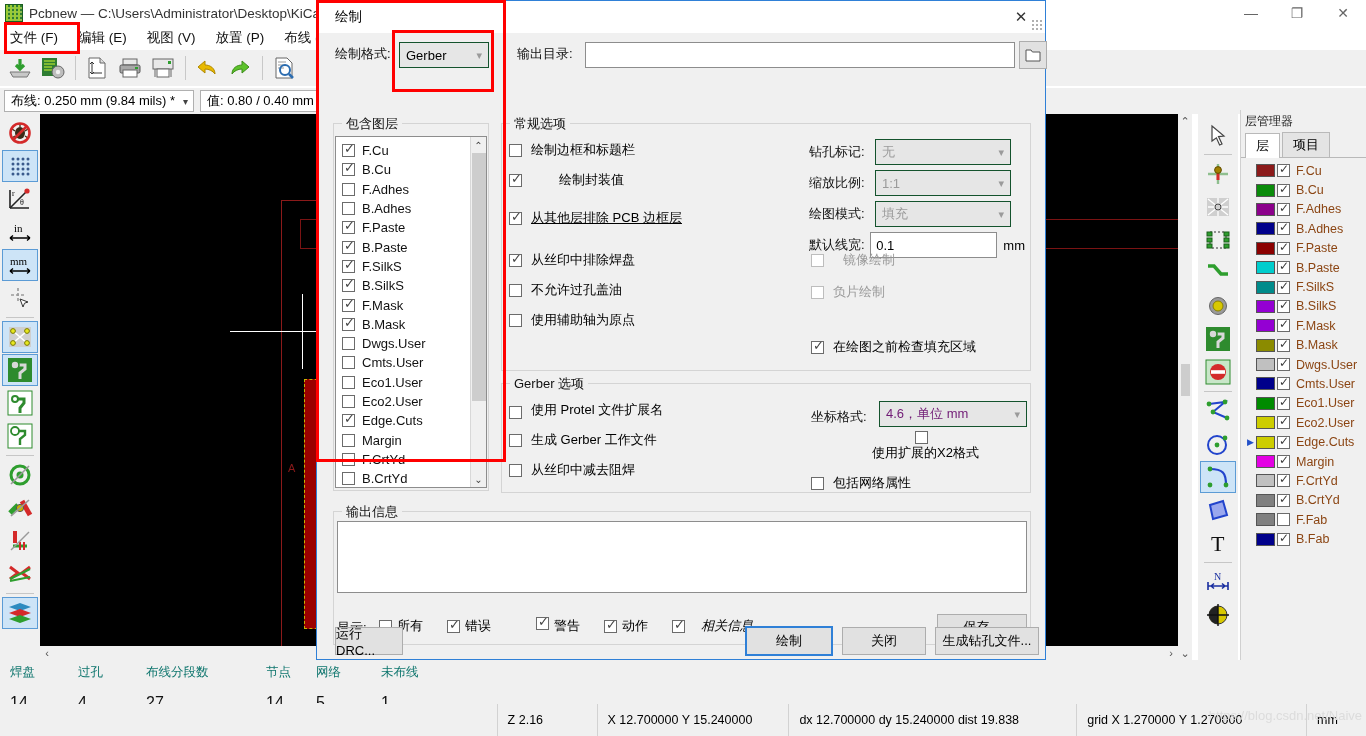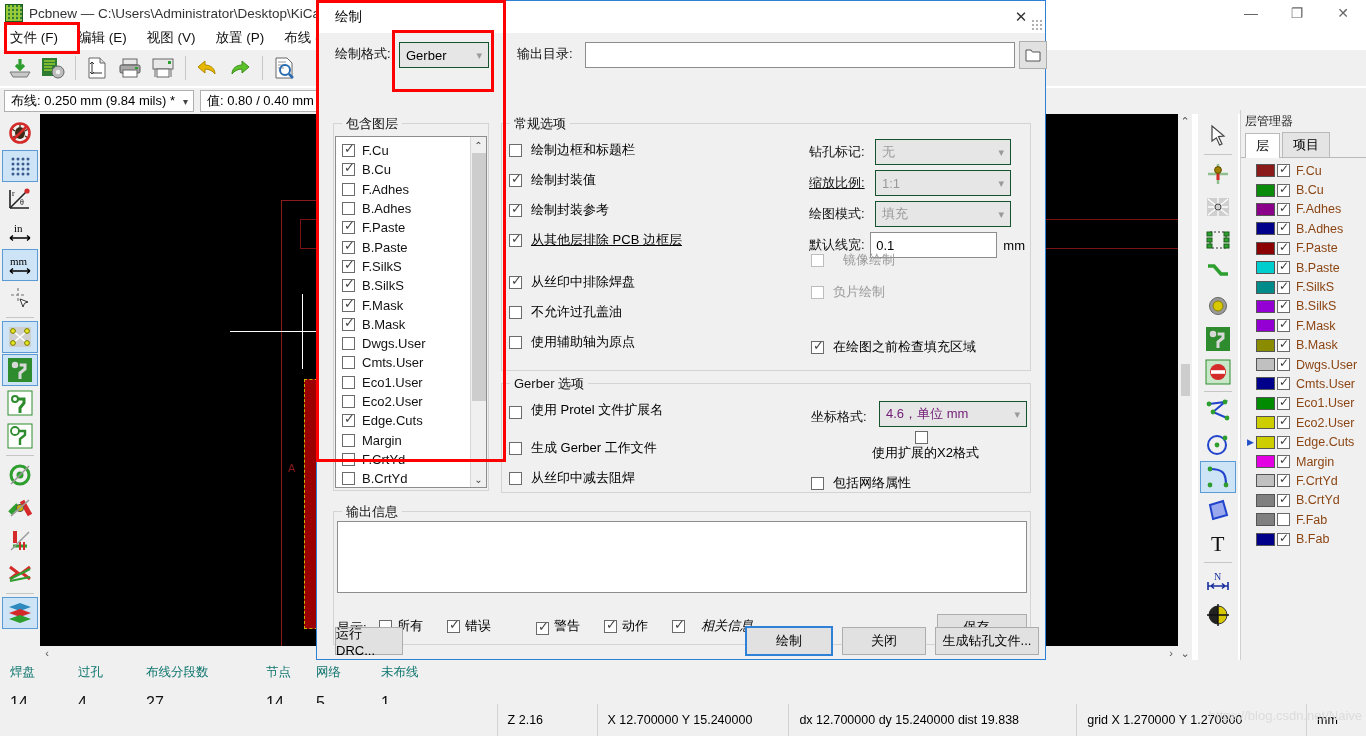--- a/index.html
+++ b/index.html
@@ -780,27 +780,23 @@
       </div>
 
       <div class="group" style="left:184px; top:90px; width:530px; height:248px;">
         <div class="group-title">常规选项</div>
       </div>
       <div id="gen-checks" style="position:absolute; left:192px; top:108px; width:300px;">
           <div class="optrow" style="margin-bottom: 12px;">
             <span class="cb "></span>
             <span class="lbl ">绘制边框和标题栏</span>
           </div>
-          <div class="optrow" style="margin-bottom: 12px;">
+          <div class="optrow" style="margin-bottom: 20px; gap: 28px;">
             <span class="cb on"></span>
             <span class="lbl ">绘制封装值</span>
-          </div>
-          <div class="optrow" style="margin-bottom: 12px;">
-            <span class="cb on"></span>
-            <span class="lbl ">绘制封装参考</span>
           </div>
           <div class="optrow" style="margin-bottom: 24px; text-decoration: underline;">
             <span class="cb on"></span>
             <span class="lbl ">从其他层排除 PCB 边框层</span>
           </div>
           <div class="optrow" style="margin-bottom: 12px;">
             <span class="cb on"></span>
             <span class="lbl ">从丝印中排除焊盘</span>
           </div>
           <div class="optrow" style="margin-bottom: 12px;">
@@ -814,21 +810,21 @@
         </div>
       <div id="gen-fields" style="position:absolute; left:492px; top:106px; width:216px;">
           <div style="display: flex; align-items: center; margin-bottom: 5px;">
             <span class="fld-label" style="width:66px;color:#111;">钻孔标记:</span>
             <span class="dlg-combo disabled" style="width:136px;">
               <span>无</span>
               <span class="cv">▾</span>
             </span>
           </div>
           <div style="display: flex; align-items: center; margin-bottom: 5px;">
-            <span class="fld-label" style="width:66px;color:#111;text-decoration:underline;">缩放比例:</span>
+            <span class="fld-label" style="width:66px;color:#111;">缩放比例:</span>
             <span class="dlg-combo disabled" style="width:136px;">
               <span>1:1</span>
               <span class="cv">▾</span>
             </span>
           </div>
           <div style="display: flex; align-items: center; margin-bottom: 5px;">
             <span class="fld-label" style="width:66px;color:#111;">绘图模式:</span>
             <span class="dlg-combo disabled" style="width:136px;">
               <span>填充</span>
               <span class="cv">▾</span>
@@ -848,21 +844,21 @@
           <div class="optrow" style="margin-bottom: 14px;">
             <span class="cb  dim"></span>
             <span class="lbl dim">负片绘制</span>
           </div>
         </div>
 
       <div class="group" style="left:184px; top:350px; width:530px; height:110px;">
         <div class="group-title">Gerber 选项</div>
       </div>
       <div id="gerber-left" style="position:absolute; left:192px; top:368px; width:280px;">
-          <div class="optrow" style="margin-bottom: 20px; align-items: flex-end;">
+          <div class="optrow" style="margin-bottom: 12px; align-items: flex-end;">
             <span class="cb "></span>
             <span class="lbl ">使用 Protel 文件扩展名</span>
           </div>
           <div class="optrow" style="margin-bottom: 12px;">
             <span class="cb "></span>
             <span class="lbl ">生成 Gerber 工作文件</span>
           </div>
           <div class="optrow" style="margin-bottom: 12px;">
             <span class="cb "></span>
             <span class="lbl ">从丝印中减去阻焊</span>
@@ -892,21 +888,21 @@
       <div style="position:absolute; left:20px; top:586px;" class="fld-label">显示:</div>
       <div id="out-filters" style="position:absolute; left:62px; top:584px; display:flex; gap:24px;">
           <div style="display: flex; align-items: center;">
             <span class="cb "></span>
             <span style="margin-left:5px; font-size:13px;">所有</span>
           </div>
           <div style="display: flex; align-items: center;">
             <span class="cb on"></span>
             <span style="margin-left:5px; font-size:13px;">错误</span>
           </div>
-          <div style="display: flex; align-items: flex-end; padding-left: 21px;">
+          <div style="display: flex; align-items: flex-start; padding-left: 21px;">
             <span class="cb on"></span>
             <span style="margin-left:5px; font-size:13px;">警告</span>
           </div>
           <div style="display: flex; align-items: center;">
             <span class="cb on"></span>
             <span style="margin-left:5px; font-size:13px;">动作</span>
           </div>
           <div style="display: flex; align-items: center;">
             <span class="cb on"></span>
             <span style="margin-left:16px; font-size:13px;font-style:italic;">相关信息</span>

